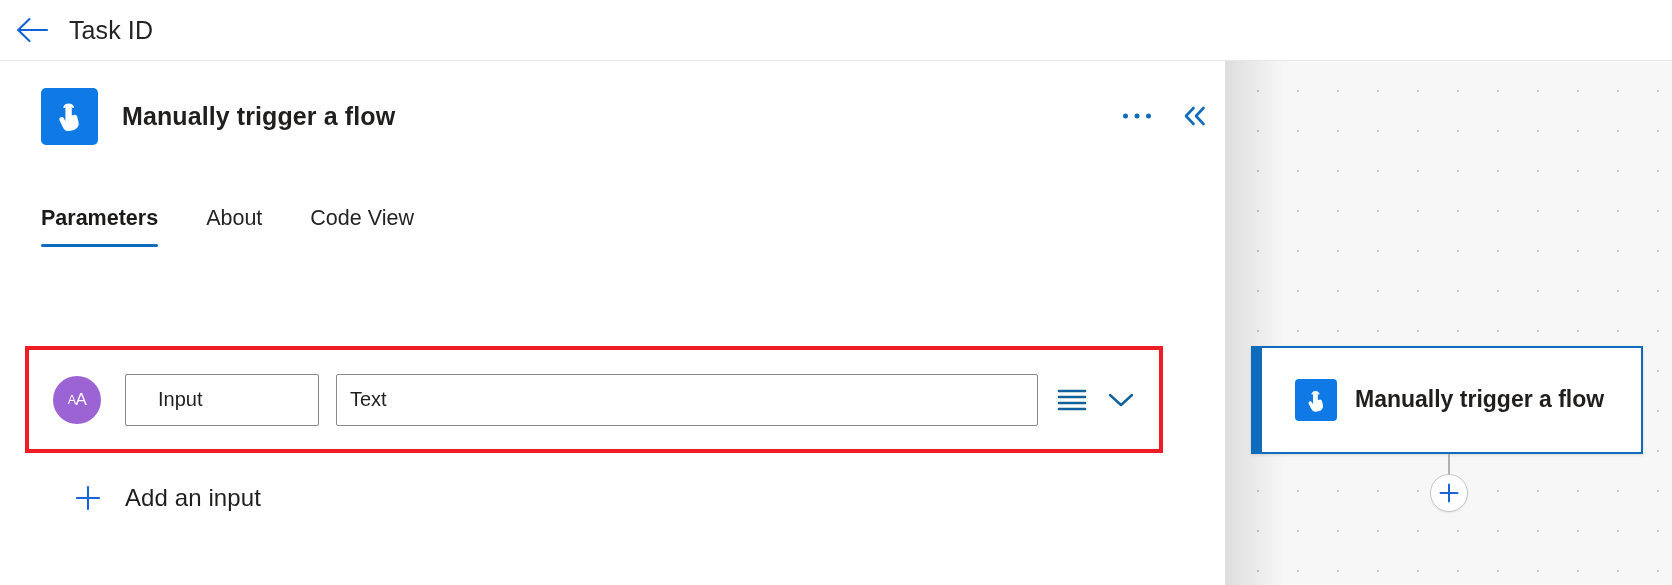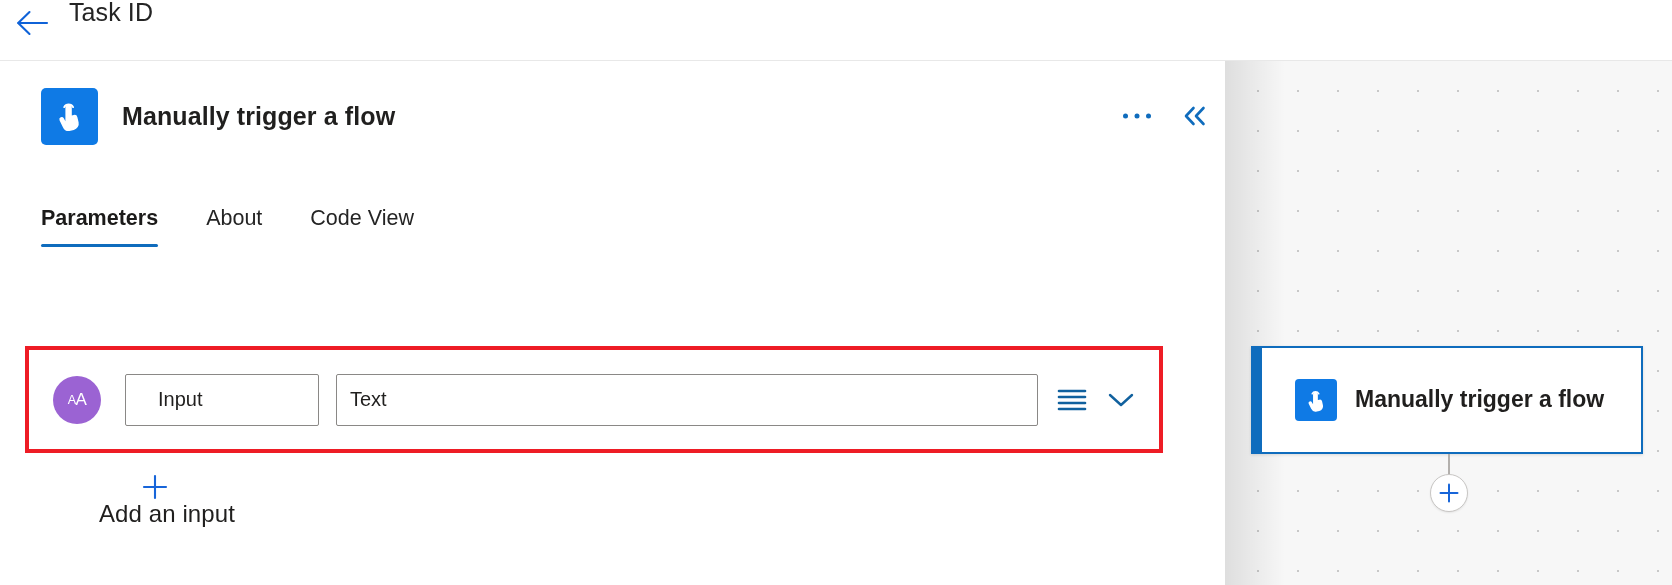--- a/index.html
+++ b/index.html
@@ -26,20 +26,21 @@
 
   
   .topbar {
     position: absolute;
     left: 0; top: 0;
     width: 1672px;
     height: 60px;
     background: #ffffff;
     border-bottom: 1px solid #e8e8e8;
     display: flex;
+    align-items: center;
   }
   .back-btn {
     margin-left: 10px;
     width: 46px;
     height: 46px;
     display: flex;
     align-items: center;
     justify-content: center;
     cursor: pointer;
     background: none;
@@ -229,21 +230,20 @@
   
   .add-input {
     position: absolute;
     left: 75px;
     top: 413px;
     display: flex;
     align-items: center;
     cursor: pointer;
     user-select: none;
     height: 48px;
-    flex-direction: column;
   }
   .add-input .plus-glyph {
     width: 26px;
     height: 26px;
     display: flex;
     align-items: center;
     justify-content: center;
     flex: none;
   }
   .add-input-label {

